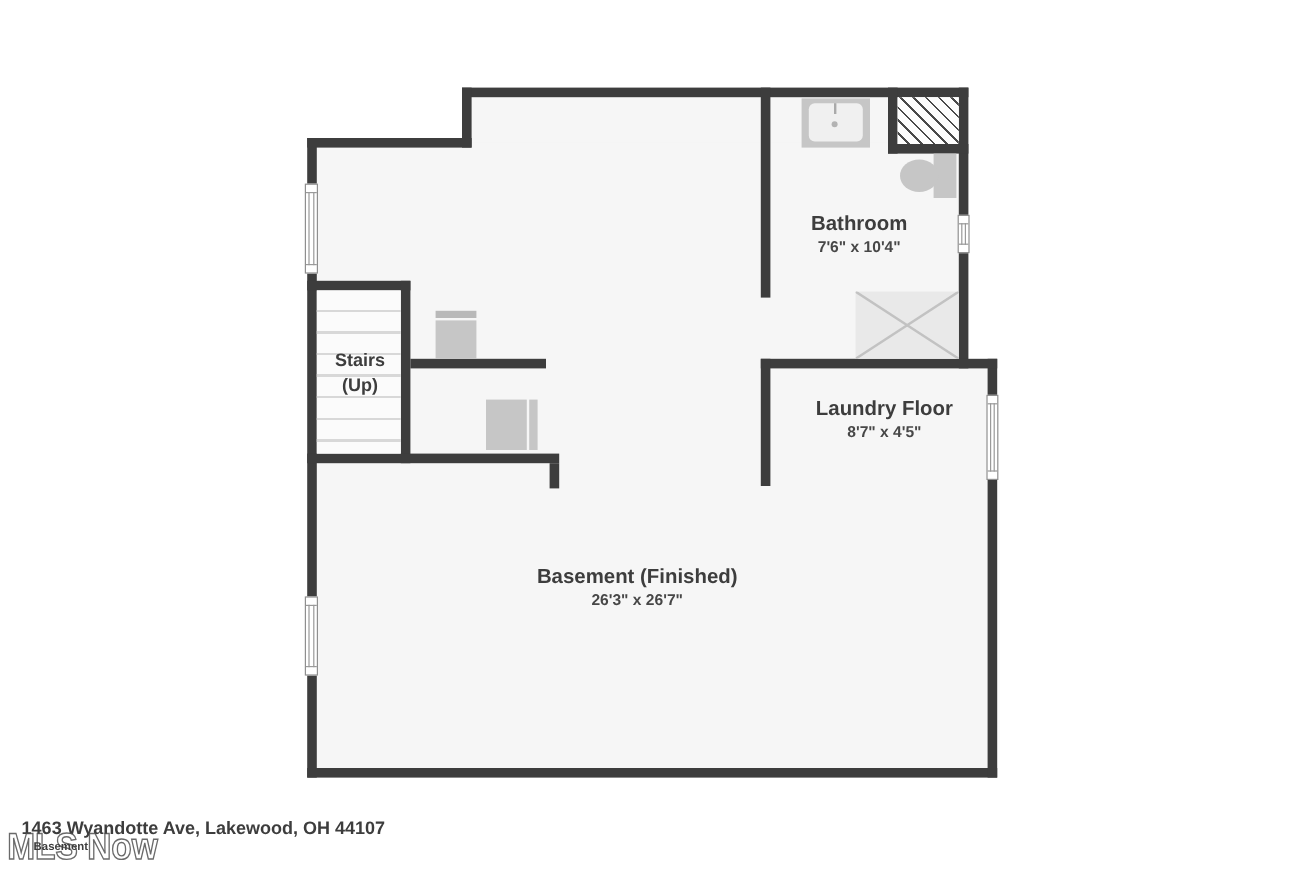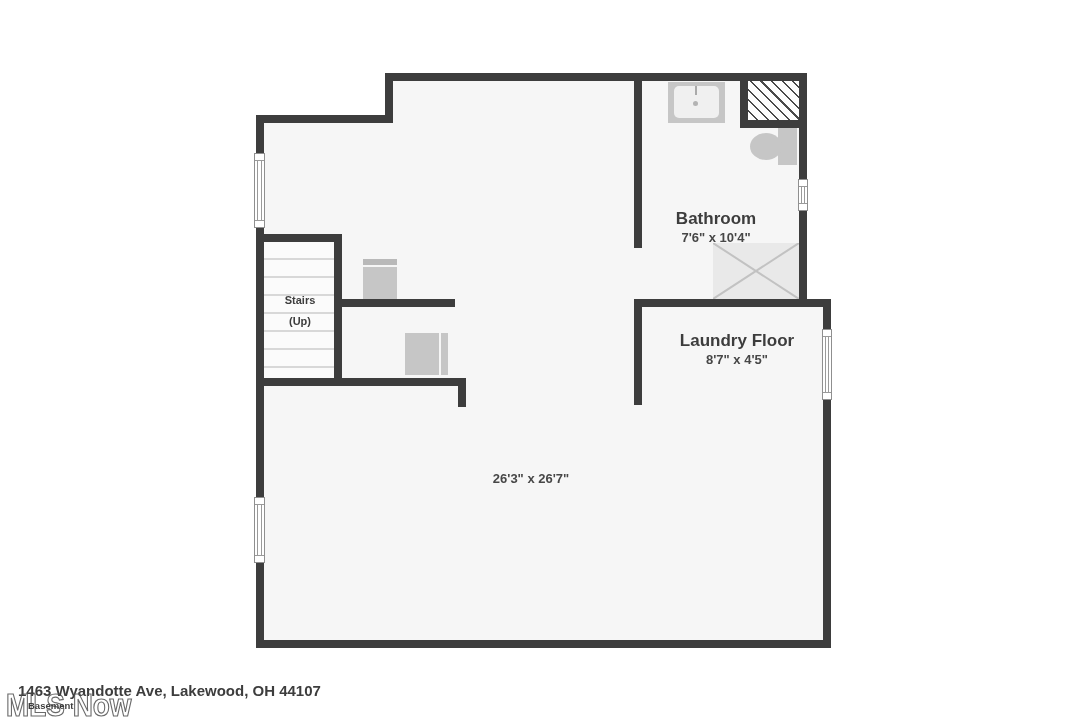--- a/index.html
+++ b/index.html
@@ -15,21 +15,21 @@
   .window .cap-top{position:absolute;left:0;right:0;top:6px;height:1px;background:#9a9a9a;}
   .window .cap-bottom{position:absolute;left:0;right:0;bottom:6px;height:1px;background:#9a9a9a;}
   .hatch{position:absolute;background:#fdfdfd;
     background-image:repeating-linear-gradient(45deg,transparent 0 6px,#4a4a4a 6px 7.5px);}
   .fixture{position:absolute;background:#c6c6c6;}
   .stairs-treads{position:absolute;background-color:#fbfbfb;
     background-image:repeating-linear-gradient(to bottom,transparent 0 16px,#d8d8d8 16px 18px);}
   .room-label{position:absolute;transform:translateX(-50%);text-align:center;white-space:nowrap;}
   .room-name{font-size:17px;font-weight:bold;color:#3d3d3d;line-height:21px;}
   .room-dims{font-size:13px;font-weight:bold;color:#474747;line-height:18px;}
-  .stairs-label .room-name{font-size:11px;line-height:21px;}
+  .stairs-label .room-name{font-size:15px;line-height:21px;}
   .sink-basin{position:absolute;left:6px;top:4px;width:45px;height:32px;background:#f0f0f0;border-radius:5px;}
   .sink-faucet{position:absolute;left:27px;top:4px;width:2px;height:9px;background:#aaaaaa;}
   .sink-drain{position:absolute;left:25px;top:19px;width:5px;height:5px;background:#b3b3b3;border-radius:50%;}
   .toilet-bowl{position:absolute;border-radius:50%;background:#c6c6c6;}
   .shower{position:absolute;background:#e9e9e9;}
   .footer-address{position:absolute;left:18px;top:682px;font-size:15px;font-weight:bold;color:#3d3d3d;}
   .footer-floor{position:absolute;left:28px;top:700px;font-size:9.5px;font-weight:bold;color:#3d3d3d;z-index:3;text-align:center;}
   .watermark{position:absolute;left:6px;top:688px;font-size:31px;font-weight:bold;
     color:transparent;-webkit-text-stroke:1.2px rgba(80,80,80,0.85);
     letter-spacing:0px;transform:scaleX(0.9);transform-origin:left top;z-index:2;}
@@ -104,33 +104,34 @@
       <line x1="86" y1="0" x2="0" y2="56" stroke="#c2c2c2" stroke-width="2"></line>
     </svg>
   </div>
 
   <div class="fixture" style="left:363px;top:259px;width:34px;height:6px;background:#b9b9b9;"></div>
   <div class="fixture" style="left:363px;top:267px;width:34px;height:32px;"></div>
 
   <div class="fixture" style="left:405px;top:333px;width:34px;height:42px;"></div>
   <div class="fixture" style="left:441px;top:333px;width:7px;height:42px;"></div>
 
-  <div class="room-label" style="left:716px;top:176px;margin-top:32px;">
+  <div class="room-label" style="left:716px;top:176px;">
     <div class="room-name">Bathroom</div>
     <div class="room-dims">7'6" x 10'4"</div>
   </div>
   <div class="room-label" style="left:737px;top:330px;">
     <div class="room-name">Laundry Floor</div>
     <div class="room-dims">8'7" x 4'5"</div>
   </div>
   <div class="room-label stairs-label" style="left:300px;top:290px;">
     <div class="room-name">Stairs</div>
     <div class="room-name">(Up)</div>
   </div>
   <div class="room-label" style="left:531px;top:470px;">
+    <div class="room-name">Basement (Finished)</div>
     <div class="room-dims">26'3" x 26'7"</div>
   </div>
 
   <div class="footer-address">1463 Wyandotte Ave, Lakewood, OH 44107</div>
   <div class="watermark">MLS Now</div>
   <div class="footer-floor">Basement</div>
 
 </div>
 
 </body></html>

